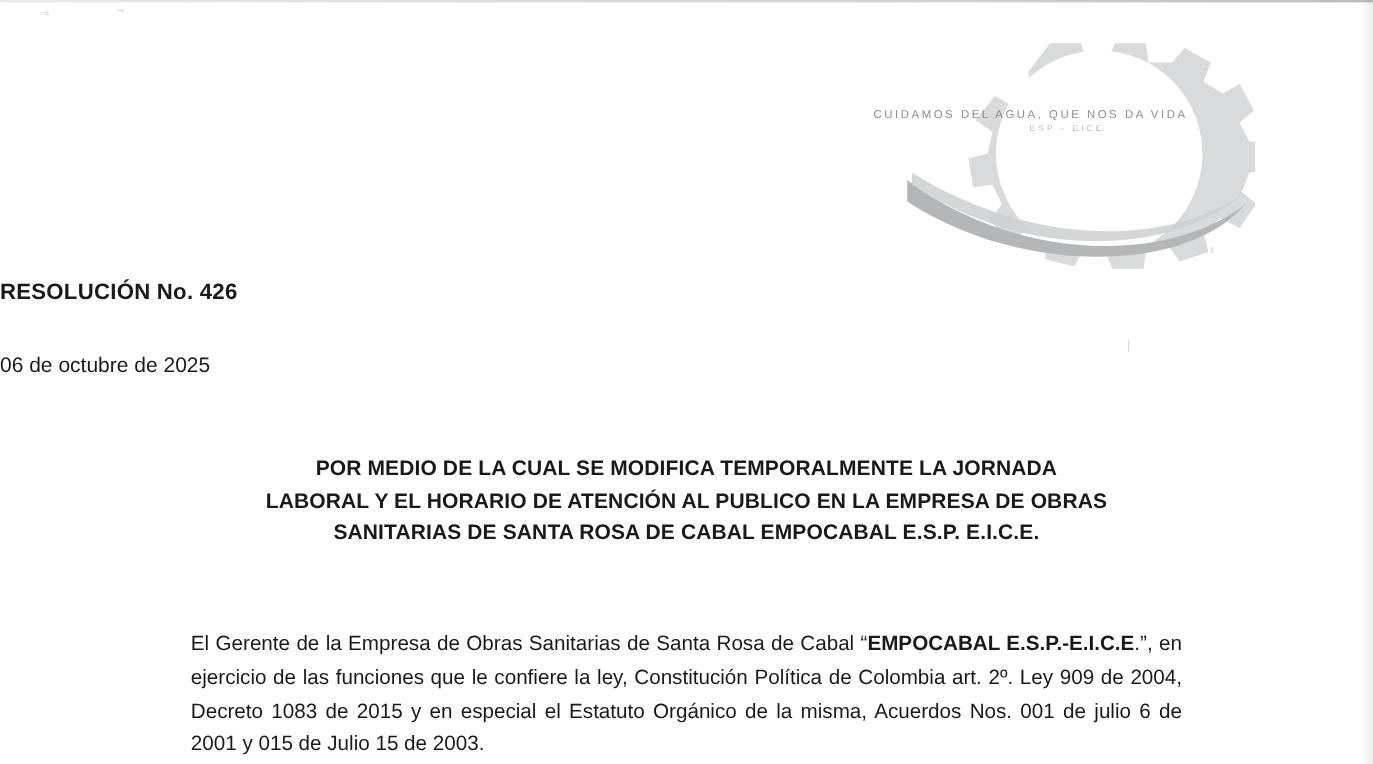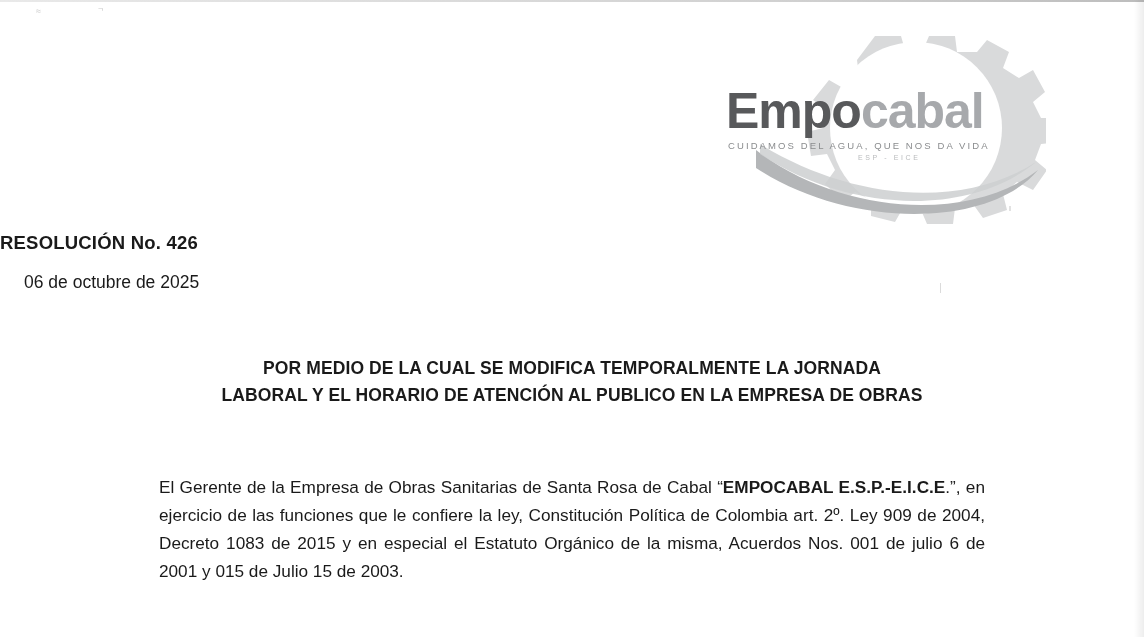--- a/index.html
+++ b/index.html
@@ -67,23 +67,22 @@
     top: 232px;
   }
   .center { text-align: left; }
 
   .res-title {
     font-size: 18.5px;
     font-weight: bold;
     letter-spacing: .2px;
   }
   .res-date {
-    margin-top: 18px;
+    margin-top: 40px;
     font-size: 17.5px;
-    padding-left: 24px;
   }
 
   .subject {
     margin: 16px auto;
     margin-top: 62px;
     width: 860px;
     font-size: 17.5px;
     font-weight: bold;
     line-height: 1.52;
     text-align: center;
@@ -119,34 +118,32 @@
       <path d="M175 18 h26 l4 14 h18 l6 -14 h26 l2 16 h20 l10 -12 l22 12 l-6 16 l16 10 l14 -8 l12 22 l-12 10 l8 16 l16 0 l0 24 l-16 2 l-6 16 l12 10 l-14 20 l-16 -8 l-14 12 l4 16 l-24 8 l-10 -14 l-18 4 l-2 16 l-26 0 l-6 -14 l-18 -2 l-8 14 l-24 -6 l0 -16 l-16 -8 l-12 10 l-18 -18 l10 -14 l-8 -16 l-16 2 l-4 -24 l16 -4 l4 -18 l-14 -10 l16 -20 l14 8 l16 -12 l-2 -16 z"></path>
     </g>
 
     <circle cx="216" cy="110" r="86" fill="#ffffff"></circle>
 
     <path d="M56 132 C 140 196, 268 206, 338 152 C 290 210, 150 212, 56 150 Z" fill="#b4b6b8"></path>
     <path d="M60 126 C 150 182, 262 192, 336 144 C 268 200, 146 194, 60 136 Z" fill="#cdcfd0" opacity="0.85"></path>
   </svg>
 
   <div style="position:absolute; left:26px; top:68px; width:320px;">
-    <div style="font-size:50px; font-weight:bold; letter-spacing:-1px; line-height:1;">
-      <span style="color:#58595b;">Empo</span><span style="color:#a7a9ac;">cabal</span>
-    </div>
     <div style="font-size:9.5px; color:#8a8c8e; letter-spacing:2.1px; margin-top:4px; margin-left:2px;">CUIDAMOS DEL AGUA, QUE NOS DA VIDA</div>
     <div style="font-size:7px; color:#b9bbbd; letter-spacing:2.6px; margin-top:3px; margin-left:132px;">ESP - EICE</div>
   </div>
 </div>
 
 <div class="doc">
 
   <div class="center res-title">RESOLUCIÓN No. 426</div>
 
   <div class="center res-date">06 de octubre de 2025</div>
 
   <div class="subject">
     <div>POR MEDIO DE LA CUAL SE MODIFICA TEMPORALMENTE LA JORNADA</div>
     <div>LABORAL Y EL HORARIO DE ATENCIÓN AL PUBLICO EN LA EMPRESA DE OBRAS</div>
+    <div>SANITARIAS DE SANTA ROSA DE CABAL EMPOCABAL E.S.P. E.I.C.E.</div>
   </div>
 
   <div class="para"><span>El Gerente de la Empresa de Obras Sanitarias de Santa Rosa de Cabal “</span><b>EMPOCABAL E.S.P.-E.I.C.E</b><span>.”, en ejercicio de las funciones que le confiere la ley, Constitución Política de Colombia art. 2º. Ley 909 de 2004, Decreto 1083 de 2015 y en especial el Estatuto Orgánico de la misma, Acuerdos Nos. 001 de julio 6 de 2001 y 015 de Julio 15 de 2003.</span></div>
 
 </div>
 
 </body></html>

